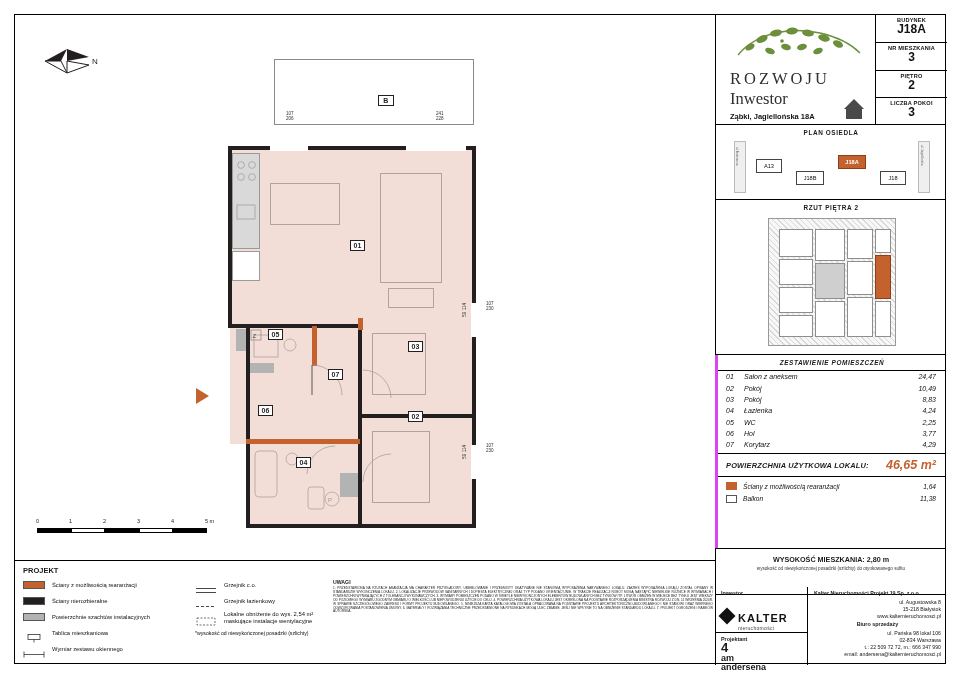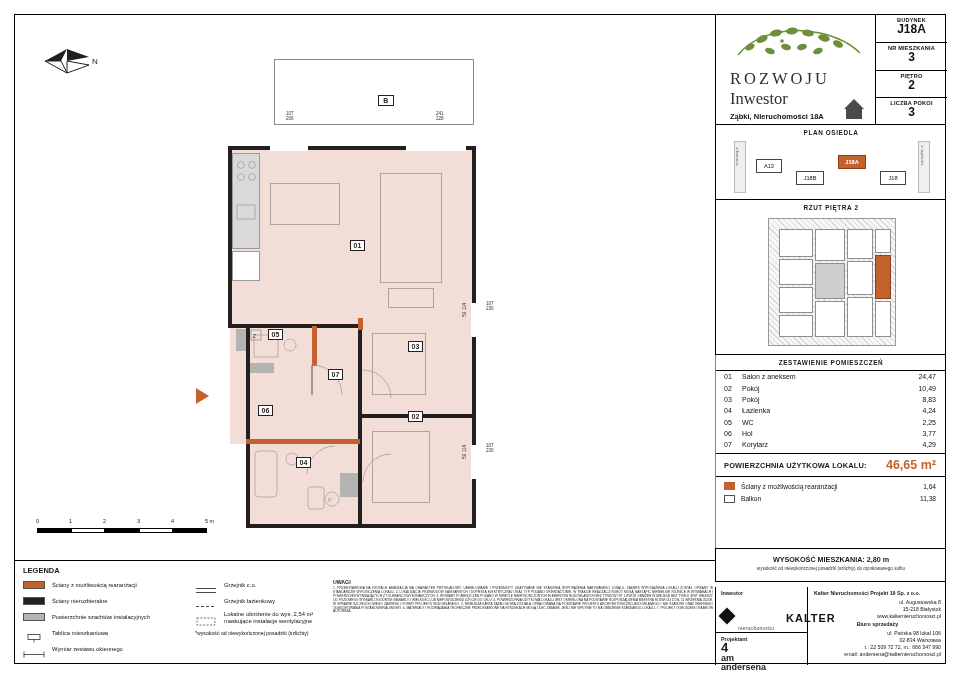--- a/index.html
+++ b/index.html
@@ -125,31 +125,31 @@
   .zrow .ar { text-align:right; width:36px; flex:0 0 36px; }
   .zsum { display:flex; align-items:center; font-size:7.4px; font-weight:bold;
           padding:4px 10px 4px 8px; border-top:1px solid #000; border-bottom:1px solid #000; }
   .zsum .lbl { flex:1 1 auto; letter-spacing:.2px; }
   .zsum .val { font-size:12.5px; color:#c4622d; font-weight:bold; }
   .zrow.extra { font-size:6.6px; align-items:center; }
   .zrow.extra .sw2 { width:11px; height:8px; flex:0 0 11px; margin-right:6px; background:#c4622d; }
   .zrow.extra .sw3 { width:11px; height:8px; flex:0 0 11px; margin-right:6px; background:#fff; border:0.6px solid #555; }
 
   .wysokosc { position:absolute; left:0; top:533px; width:231px; text-align:center;
-              border-top:1px solid #000; border-bottom:1px solid #000; padding:6px 0 10px; }
+              border-top:1px solid #000; border-bottom:1px solid #000; padding:6px 0 23px; }
   .wysokosc .m { font-size:7.2px; font-weight:bold; }
   .wysokosc .s { font-size:4.6px; color:#333; margin-top:2px; }
 
   
   .foot { position:absolute; left:0; top:572px; width:231px; height:78px; }
   .foot .lcol { position:absolute; left:0; top:0; width:92px; height:100%; border-right:1px solid #000; }
   .foot .rcol { position:absolute; left:92px; top:0; width:139px; height:100%; }
   .foot .lab { font-size:5.4px; font-weight:bold; padding:3px 0 0 5px; }
   .foot .sep { border-top:1px solid #000; }
-  .kalter { position:absolute; left:5px; top:16px; font-size:11px; font-weight:bold; letter-spacing:1px; color:#111;margin-left:48px; }
+  .kalter { position:absolute; left:5px; top:16px; font-size:11px; font-weight:bold; letter-spacing:1px; color:#111; }
   .kalter-sub { position:absolute; left:5px; top:29px; font-size:5px; color:#444; letter-spacing:.3px; }
   .kdiamond { position:absolute; left:5px; top:14px; width:12px; height:12px; background:#111;
               transform:rotate(45deg); }
   .biuro-h { position:absolute; left:0; top:34px; width:100%; text-align:center; font-size:5.4px; font-weight:bold; }
 </style>
 </head>
 <body>
 
 <div class="sheet">
   <div class="outer-frame"></div>
@@ -276,21 +276,21 @@
       <div class="lbl" style="left:-1px;">0</div>
       <div class="lbl" style="left:32px;">1</div>
       <div class="lbl" style="left:66px;">2</div>
       <div class="lbl" style="left:100px;">3</div>
       <div class="lbl" style="left:134px;">4</div>
       <div class="lbl" style="left:168px;">5 m</div>
     </div>
   </div>
 
   <div class="legend-area">
-    <div class="legend-title">LEGENDA</div>
+    <div class="legend-title">PROJEKT</div>
 
     <div class="legend-col1">
       <div class="legend-row">
         <div class="sw" style="background:#c4622d;"></div>
         <span class="t">Ściany z możliwością rearanżacji</span>
       </div>
       <div class="legend-row">
         <div class="sw" style="background:#231f20;"></div>
         <span class="t">Ściany nierozbieralne</span>
       </div>
@@ -380,21 +380,21 @@
             <ellipse cx="84" cy="30" rx="5" ry="3" transform="rotate(-22 84 30)"></ellipse>
           </g>
           <circle cx="48" cy="20" r="1.8" fill="#6b8f3a"></circle>
         </svg>
         <div class="logo-word1">ROZWOJU</div>
         <div class="logo-word2">Inwestor</div>
         <svg style="position:absolute;left:126px;top:80px;width:26px;height:26px;">
           <polygon points="2,14 12,4 22,14" fill="#4a4a4a"></polygon>
           <rect x="4" y="14" width="16" height="10" fill="#4a4a4a"></rect>
         </svg>
-        <div class="logo-addr">Ząbki, Nieruchomości 18A</div>
+        <div class="logo-addr">Ząbki, Jagiellońska 18A</div>
       </div>
       <div class="idblock">
         <div class="idrow" style="height:28px;">
           <div class="k">BUDYNEK</div>
           <div class="v">J18A</div>
         </div>
         <div class="idrow" style="height:28px;">
           <div class="k">NR MIESZKANIA</div>
           <div class="v">3</div>
         </div>
@@ -436,21 +436,21 @@
         <div class="cell" style="left:46px;top:82px;width:30px;height:36px;"></div>
         <div class="cell" style="left:78px;top:10px;width:26px;height:30px;"></div>
         <div class="cell" style="left:78px;top:42px;width:26px;height:34px;"></div>
         <div class="cell" style="left:78px;top:78px;width:26px;height:40px;"></div>
         <div class="cell unit" style="left:106px;top:36px;width:16px;height:44px;"></div>
         <div class="cell" style="left:106px;top:10px;width:16px;height:24px;"></div>
         <div class="cell" style="left:106px;top:82px;width:16px;height:36px;"></div>
       </div>
     </div>
 
-    <div class="zest" style="border-left:1px solid #d946ef;height:193px;">
+    <div class="zest" style="border-left:3px solid #d946ef;height:193px;font-style:italic;">
       <div class="sect-title" style="border-bottom:1px solid #000;padding-bottom:4px;">ZESTAWIENIE POMIESZCZEŃ</div>
 
       <div class="zrow">
         <div class="n">01</div>
         <div class="nm">Salon z aneksem</div>
         <div class="ar">24,47</div>
       </div>
       <div class="zrow">
         <div class="n">02</div>
         <div class="nm">Pokój</div>

